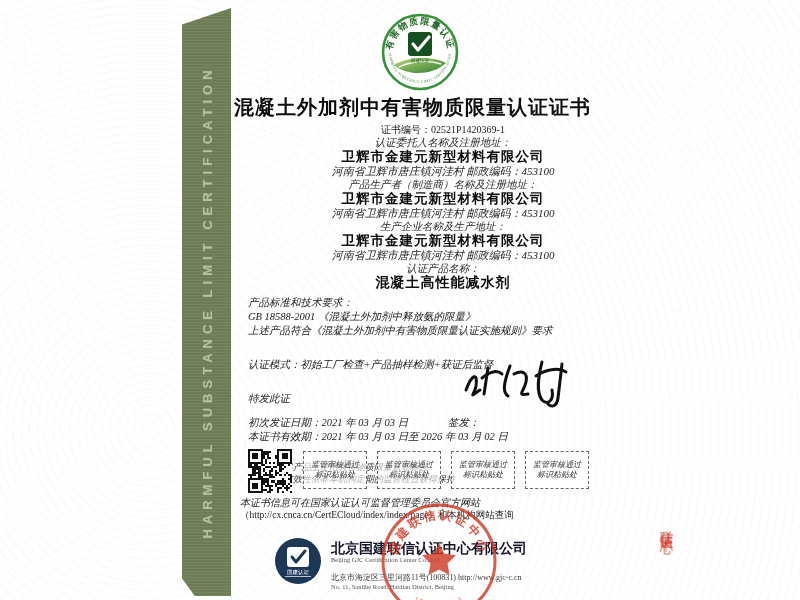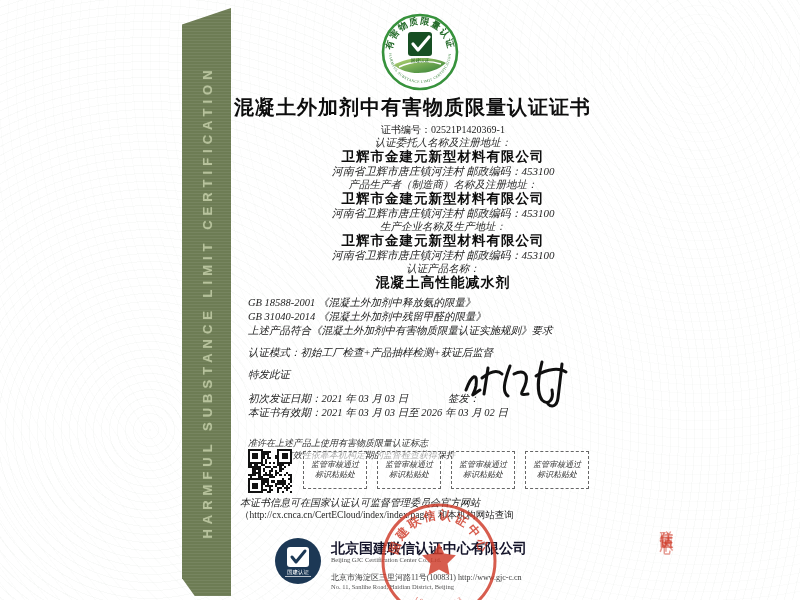--- a/index.html
+++ b/index.html
@@ -40,21 +40,21 @@
   .center-col{position:absolute;left:237px;top:123px;width:412px;z-index:2;text-align:center;}
   .row-certno{font-size:10px;line-height:13px;color:#222;}
   .row-label{font-size:10.5px;line-height:13px;font-style:italic;color:#2b2b2b;}
   .row-company{font-size:13.5px;line-height:15px;font-weight:bold;letter-spacing:1px;color:#0d0d0d;}
   .row-addr{font-size:11px;line-height:14px;font-style:italic;color:#1e1e1e;}
   .row-product{font-size:14px;line-height:16px;font-weight:bold;letter-spacing:1px;color:#0d0d0d;}
   
   .left-col{position:absolute;left:248px;top:296px;width:420px;z-index:2;text-align:left;}
   .l{font-size:10.5px;line-height:14px;font-style:italic;color:#222;}
   .l.gb{font-style:italic;}
-  .sp8{margin-top:8px;font-family:Liberation Serif, serif;} .sp6{margin-top:10px;}
+  .sp8{margin-top:20px;font-family:Liberation Serif, serif;} .sp6{margin-top:10px;}
   .date-row{position:relative;}
   .sign-label{position:absolute;left:200px;top:0;font-style:italic;}
   .note{font-size:9px;line-height:11.5px;font-style:italic;color:#333;}
   .notes{margin-top:18px;}
   
   .signature{position:absolute;left:458px;top:352px;width:130px;height:60px;z-index:3;}
   
   .strip{position:absolute;left:248px;top:448px;width:420px;height:46px;z-index:2;}
   .qr{position:absolute;left:0;top:1px;width:44px;height:44px;}
   .boxes{position:absolute;left:55px;top:3px;display:flex;gap:10px;}
@@ -129,22 +129,22 @@
     <div class="row-company">卫辉市金建元新型材料有限公司</div>
     <div class="row-addr">河南省卫辉市唐庄镇河洼村  邮政编码：453100</div>
     <div class="row-label">生产企业名称及生产地址：</div>
     <div class="row-company">卫辉市金建元新型材料有限公司</div>
     <div class="row-addr">河南省卫辉市唐庄镇河洼村  邮政编码：453100</div>
     <div class="row-label">认证产品名称：</div>
     <div class="row-product">混凝土高性能减水剂</div>
   </div>
 
   <div class="left-col">
+    <div class="l">产品标准和技术要求：</div>
     <div class="l gb">GB 18588-2001 《混凝土外加剂中释放氨的限量》</div>
-    <div class="l gb">GB 31040-2014 《混凝土外加剂中残留甲醛的限量》</div>
     <div class="l">上述产品符合《混凝土外加剂中有害物质限量认证实施规则》要求</div>
     <div class="l sp8">认证模式：初始工厂检查+产品抽样检测+获证后监督</div>
     <div class="l sp8">特发此证</div>
     <div class="l sp6 date-row">
       <span>初次发证日期：2021 年 03 月 03 日</span>
       <span class="sign-label">签发：</span>
     </div>
     <div class="l">本证书有效期：2021 年 03 月 03 日至 2026 年 03 月 02 日</div>
     <div class="notes">
       <div class="note">准许在上述产品上使用有害物质限量认证标志</div>

